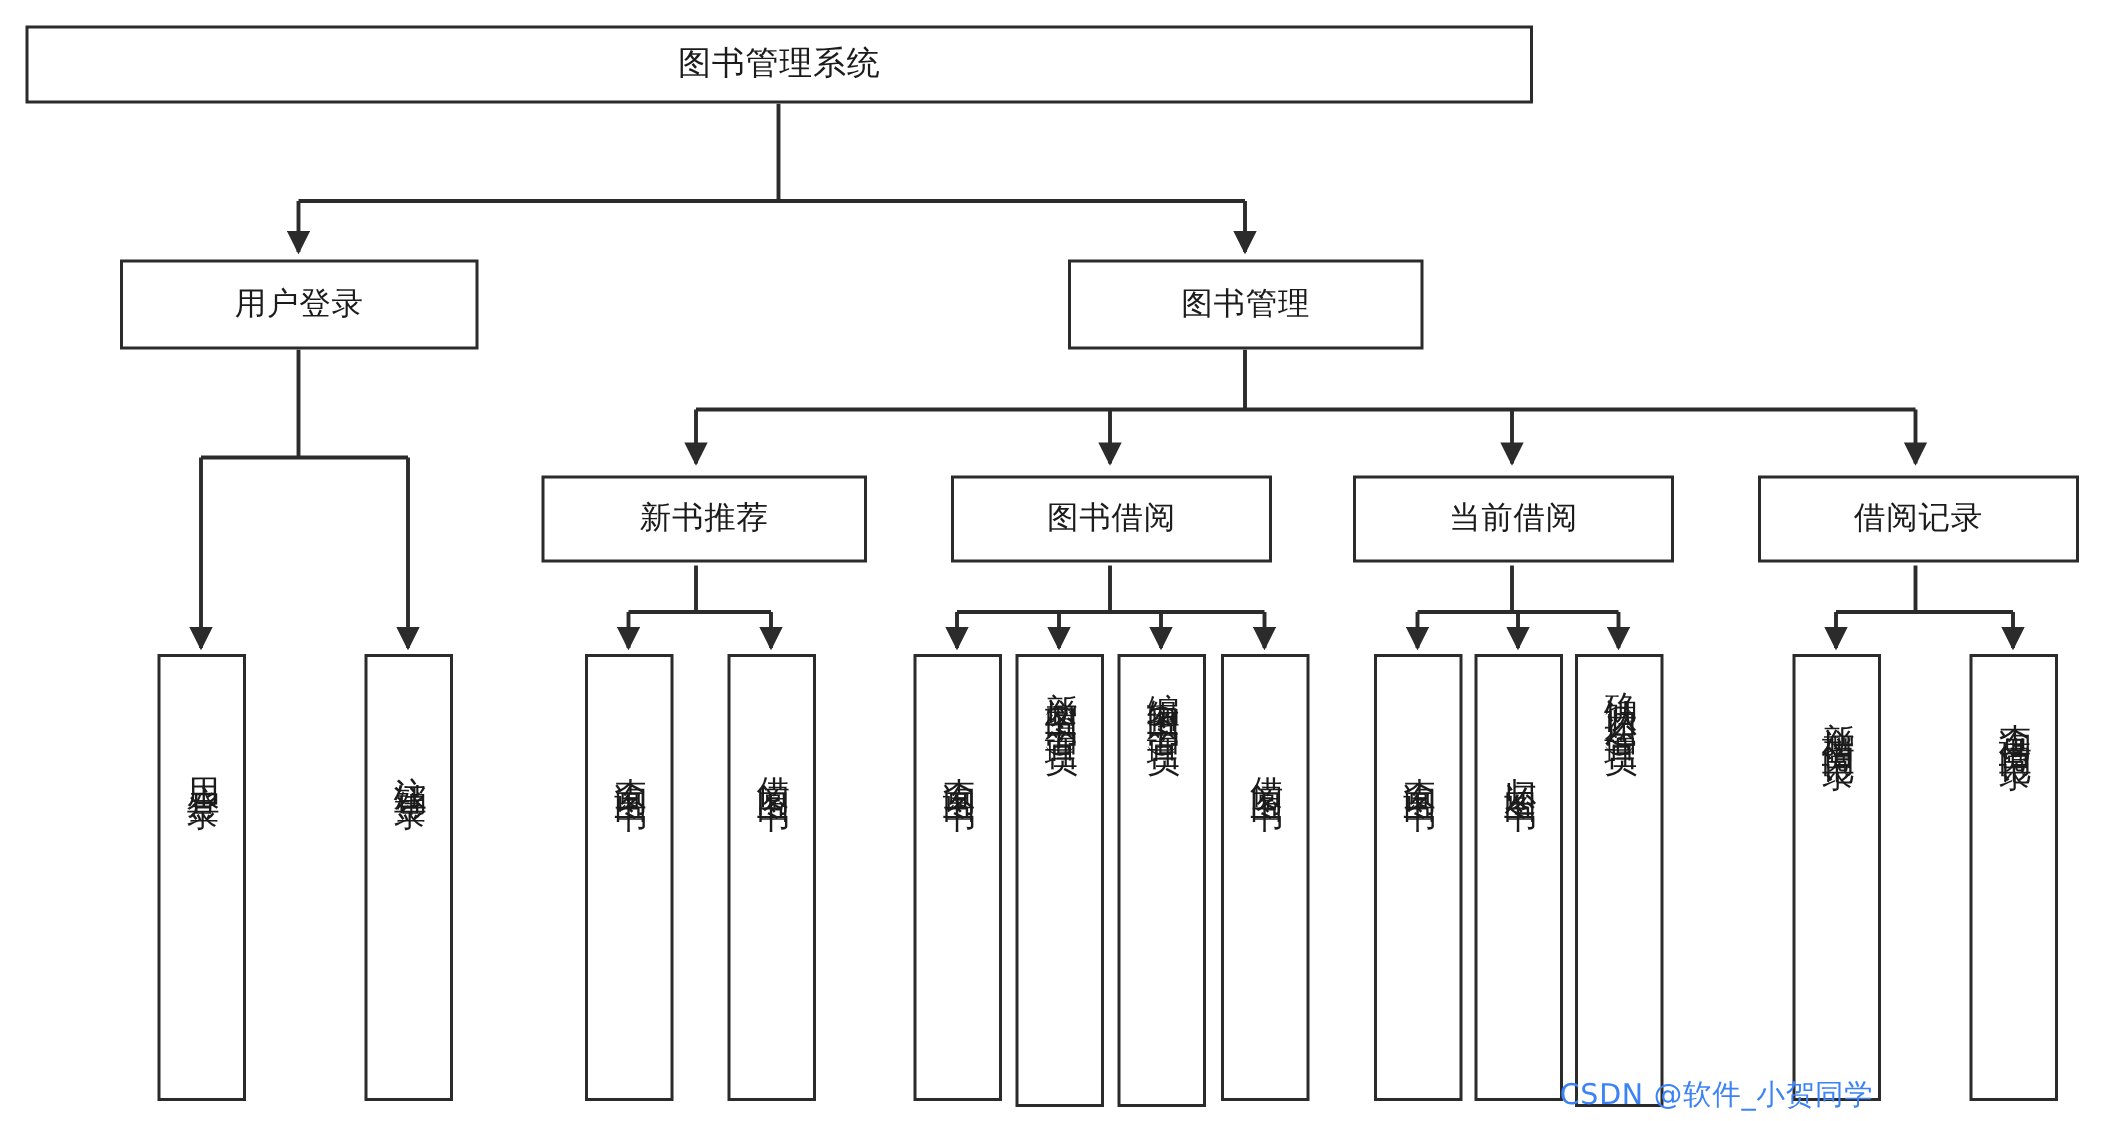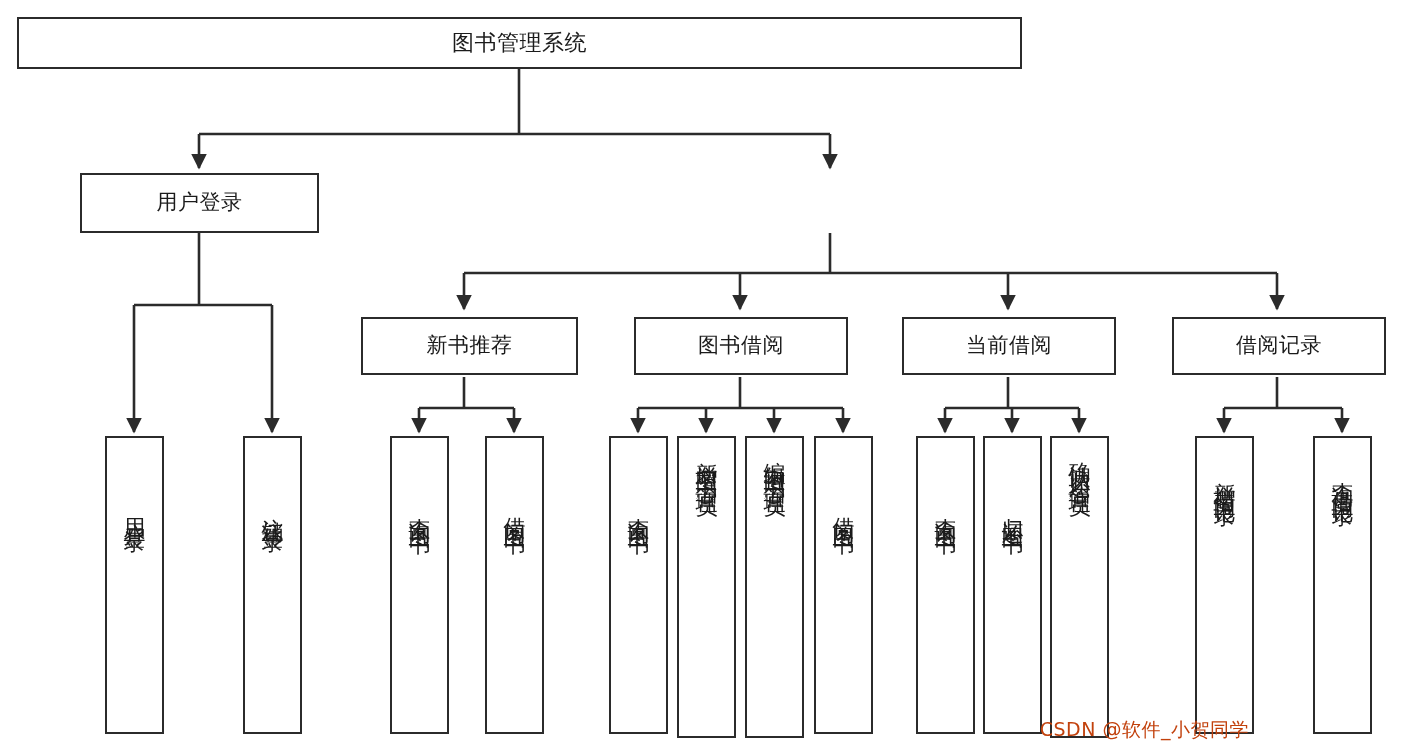--- a/index.html
+++ b/index.html
@@ -64,21 +64,21 @@
     font-size: 22px;
     line-height: 1.0;
     letter-spacing: 5px;
     white-space: nowrap;
   }
   .watermark {
     position: absolute;
     right: 14px;
     bottom: 4px;
     font-size: 19px;
-    color: #c2410c;
+    color: #3b82f6;
     letter-spacing: 0.5px;
     white-space: nowrap;
     font-family: "DejaVu Sans", "Liberation Sans", sans-serif;
   }
 </style>
 </head>
 <body>
 
 <div id="diagram-root">
 
@@ -133,20 +133,23 @@
   </svg>
 
   <div class="node horiz root" style="left:17px; top:17px; width:1005px; height:52px;">
     <span class="label">图书管理系统</span>
   </div>
 
   <div class="node horiz" style="left:80px; top:173px; width:239px; height:60px;">
     <span class="label">用户登录</span>
   </div>
 
+  <div class="node horiz" style="left:712px; top:173px; width:237px; height:60px;">
+    <span class="label">图书管理</span>
+  </div>
 
   <div class="node horiz" style="left:361px; top:317px; width:217px; height:58px;">
     <span class="label">新书推荐</span>
   </div>
 
   <div class="node horiz" style="left:634px; top:317px; width:214px; height:58px;justify-content:center;">
     <span class="label">图书借阅</span>
   </div>
 
   <div class="node horiz" style="left:1172px; top:317px; width:214px; height:58px;">

